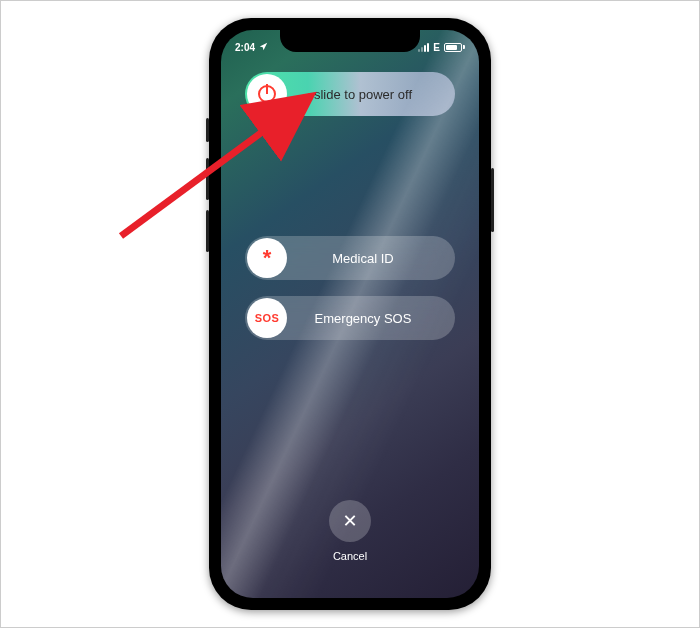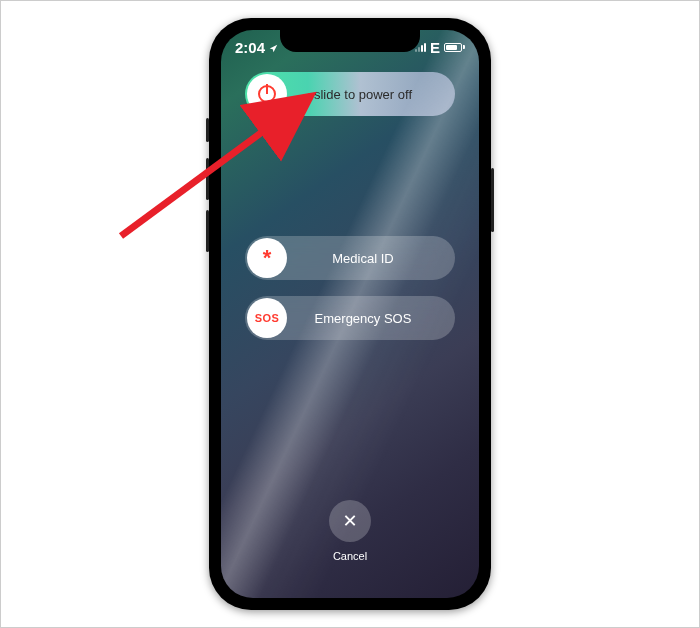--- a/index.html
+++ b/index.html
@@ -48,21 +48,21 @@
     }
     .status-bar {
       position: absolute;
       top: 0; left: 0; right: 0;
       height: 30px;
       display: flex;
       justify-content: space-between;
       align-items: center;
       padding: 4px 14px 0;
       color: #fff;
-      font-size: 15px;
+      font-size: 10px;
       font-weight: 600;
       z-index: 40;
     }
     .status-left { display: flex; gap: 4px; align-items: center; }
     .status-right { display: flex; gap: 4px; align-items: center; }
     .signal-bars { display: flex; gap: 1px; align-items: flex-end; }
     .signal-bars span { width: 2px; background: rgba(255,255,255,0.4); border-radius: 1px; }
     .signal-bars span:nth-child(1){ height:3px } .signal-bars span:nth-child(2){ height:5px }
     .signal-bars span:nth-child(3){ height:7px; background:#fff } .signal-bars span:nth-child(4){ height:9px; background:#fff }
     .battery-icon { display: flex; align-items: center; }

